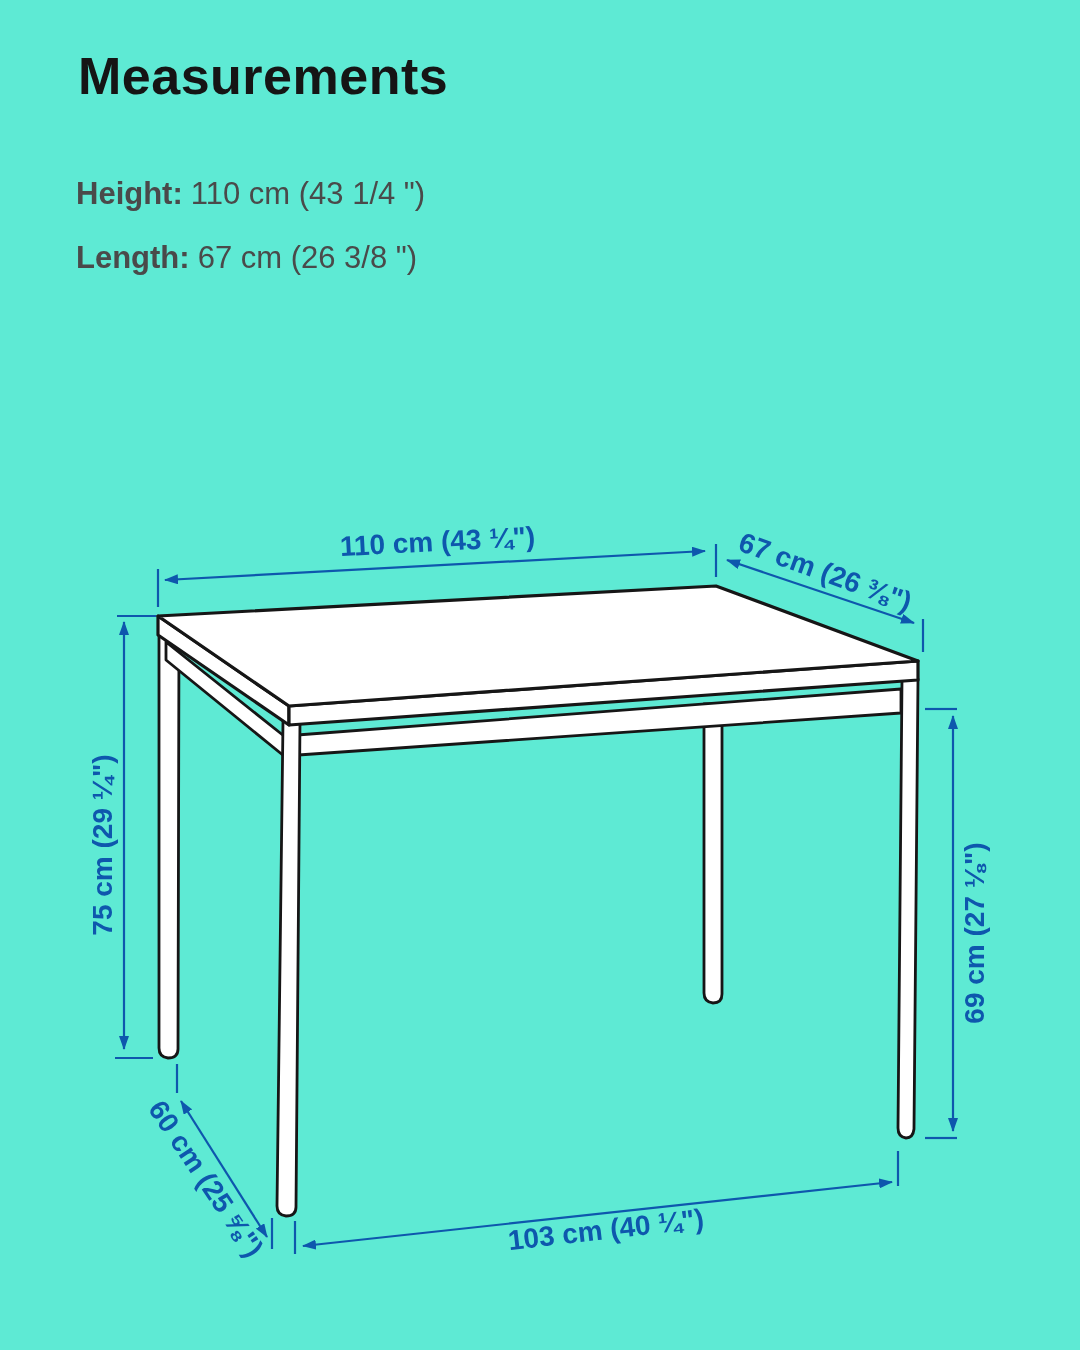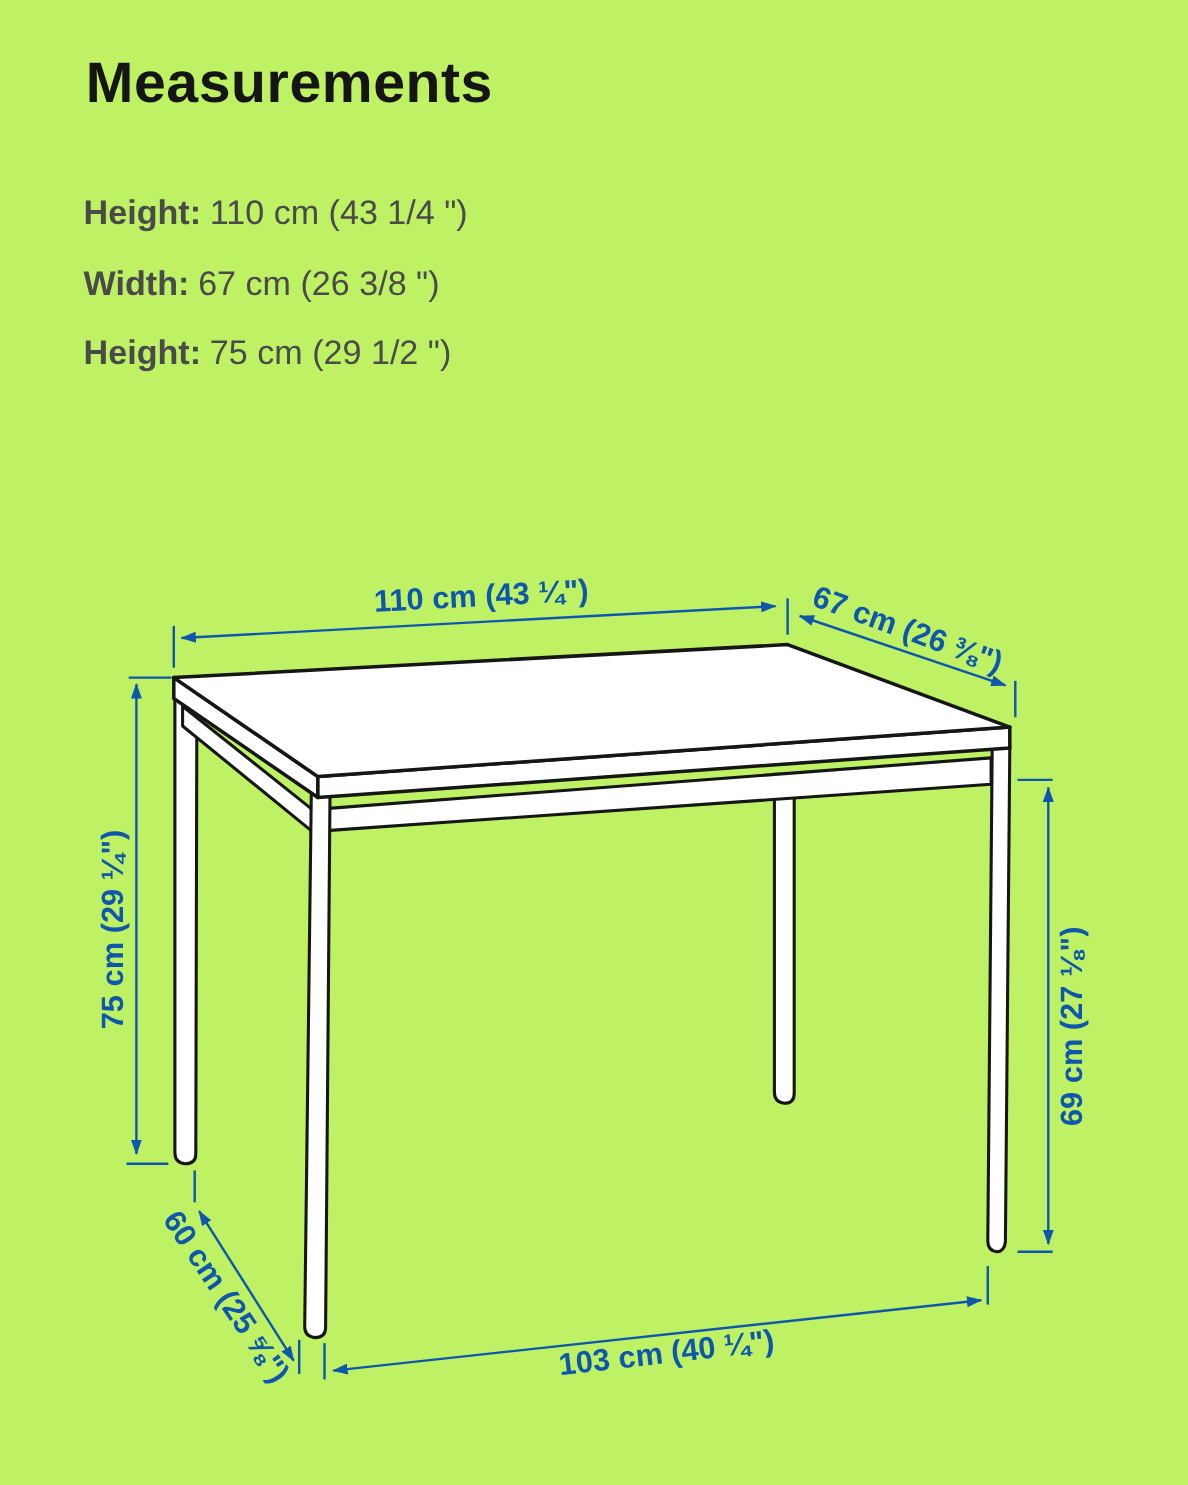--- a/index.html
+++ b/index.html
@@ -1,20 +1,20 @@
 <!DOCTYPE html>
 <html><head>
 <meta charset="utf-8">
 <style>
   html,body{margin:0;padding:0;background:#ffffff;}
   #canvas{
     position:relative;
     width:1080px;
     height:1350px;
-    background:#bef264;
+    background:#5eead4;
     overflow:hidden;
     font-family:"Liberation Sans", sans-serif;
   }
   .title{
     position:absolute;
     left:78px;
     top:46px;
     font-size:52px;
     font-weight:700;
     color:#151515;
@@ -52,24 +52,21 @@
 
 <div id="canvas">
 
   <div class="title">Measurements</div>
 
   <div class="specs">
     <div class="spec-row">
       <span class="spec-label">Height:</span><span class="spec-value">110 cm (43 1/4 ")</span>
     </div>
     <div class="spec-row">
-      <span class="spec-label">Width:</span><span class="spec-value">67 cm (26 3/8 ")</span>
-    </div>
-    <div class="spec-row">
-      <span class="spec-label">Height:</span><span class="spec-value">75 cm (29 1/2 ")</span>
+      <span class="spec-label">Length:</span><span class="spec-value">67 cm (26 3/8 ")</span>
     </div>
   </div>
 
   <svg class="diagram" width="1080" height="1350" viewBox="0 0 1080 1350" xmlns="http://www.w3.org/2000/svg">
 
     <defs>
       <marker id="arr" viewBox="0 0 14 10" refX="13" refY="5" markerWidth="14" markerHeight="10" orient="auto-start-reverse" markerUnits="userSpaceOnUse">
         <path d="M0,0 L14,5 L0,10 Z" fill="#0e57ad"></path>
       </marker>
     </defs>

